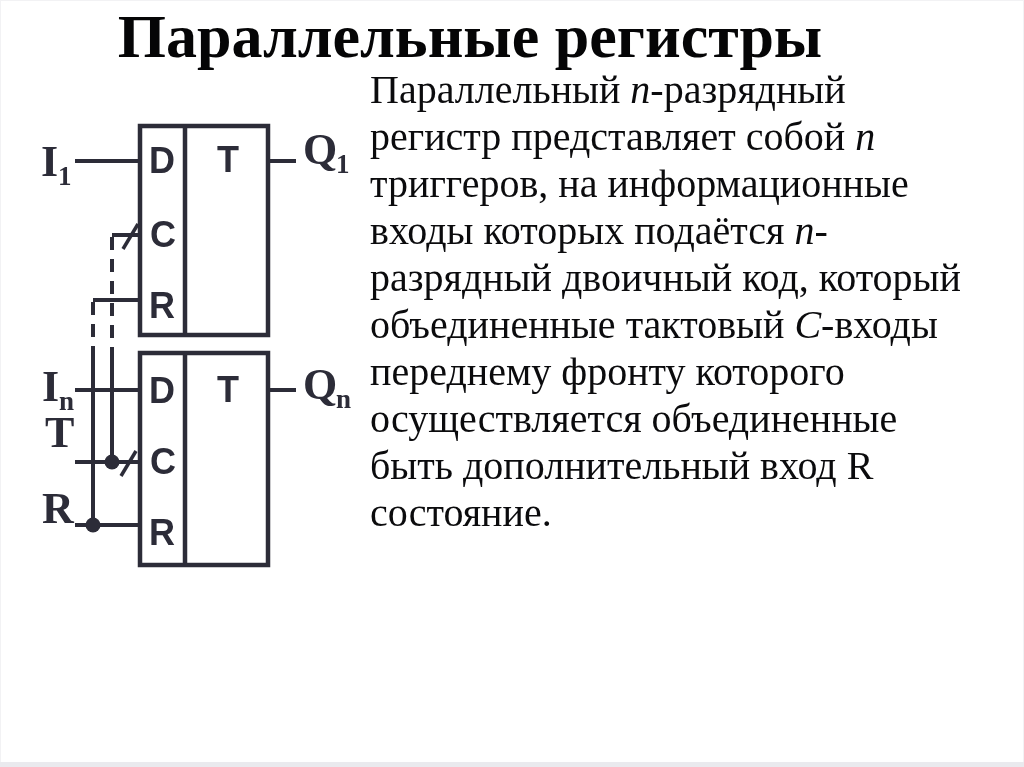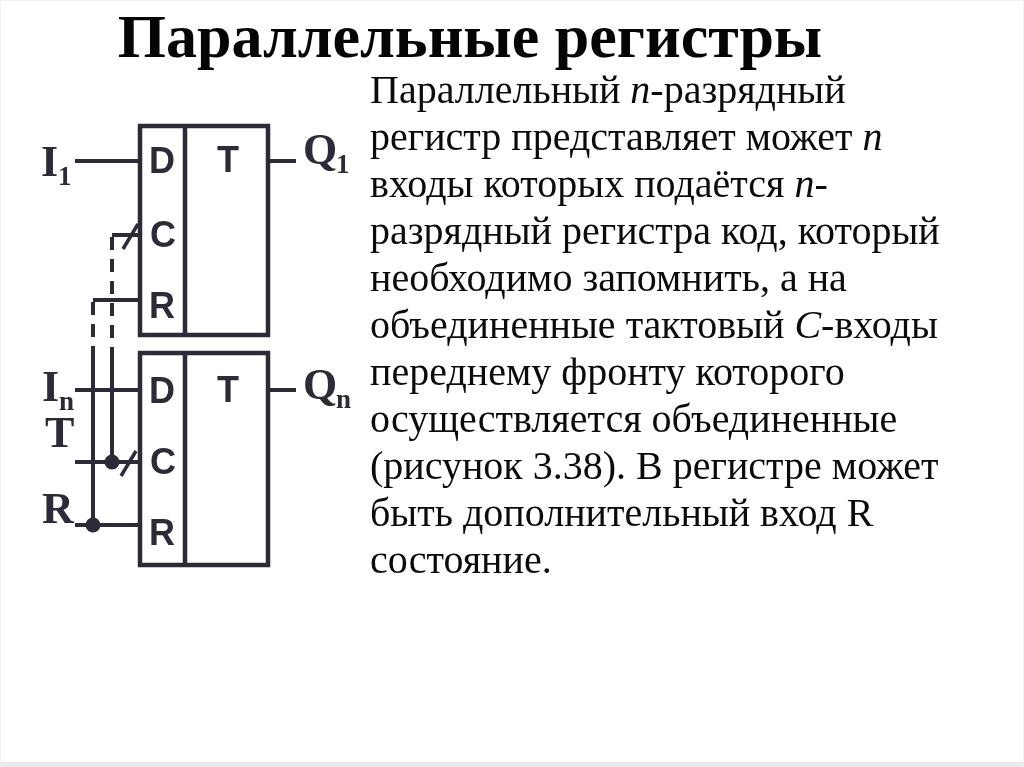--- a/index.html
+++ b/index.html
@@ -155,26 +155,25 @@
       <text class="pin-sub" x="59" y="410">n</text>
       <text class="pin" x="303" y="399">Q</text>
       <text class="pin-sub" x="336" y="408">n</text>
       <text class="pin" x="45" y="447">T</text>
       <text class="pin" x="42" y="523">R</text>
     </g>
   </svg>
 
   <div class="paragraph">
       <div class="para-line"><span>Параллельный </span><span class="it">n</span><span>-разрядный</span></div>
-      <div class="para-line"><span>регистр представляет может </span><span class="it">n</span></div>
+      <div class="para-line"><span>регистр представляет собой </span><span class="it">n</span></div>
+      <div class="para-line"><span>триггеров, на информационные</span></div>
       <div class="para-line"><span>входы которых подаётся </span><span class="it">n</span><span>-</span></div>
-      <div class="para-line"><span>разрядный регистра код, который</span></div>
-      <div class="para-line"><span>необходимо запомнить, а на</span></div>
+      <div class="para-line"><span>разрядный двоичный код, который</span></div>
       <div class="para-line"><span>объединенные тактовый </span><span class="it">C</span><span>-входы</span></div>
       <div class="para-line"><span>переднему фронту которого</span></div>
       <div class="para-line"><span>осуществляется объединенные</span></div>
-      <div class="para-line"><span>(рисунок 3.38). В регистре может</span></div>
       <div class="para-line"><span>быть дополнительный вход R</span></div>
       <div class="para-line"><span>состояние.</span></div>
     </div>
 
   <div class="bottom-strip"></div>
 </div>
 
 </body></html>

